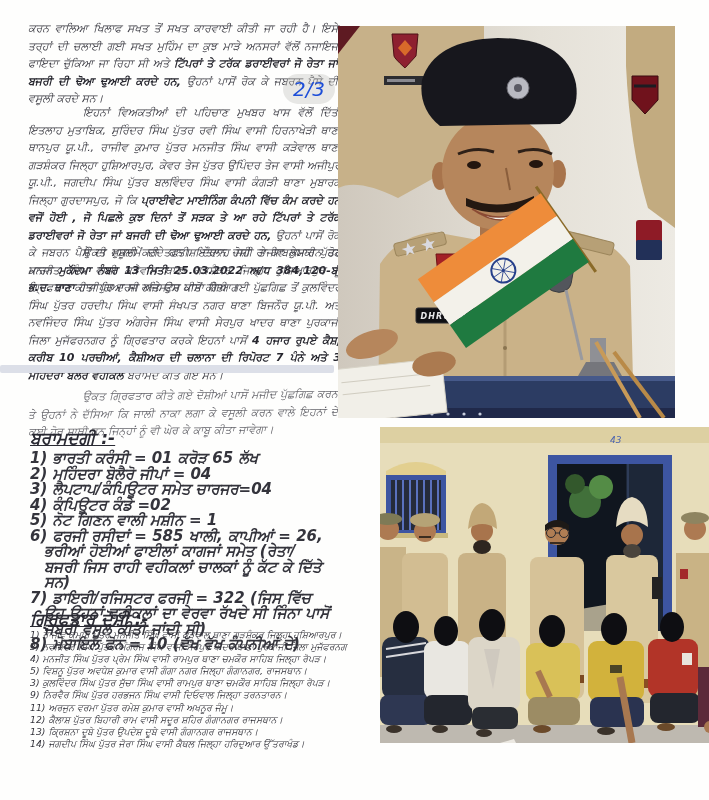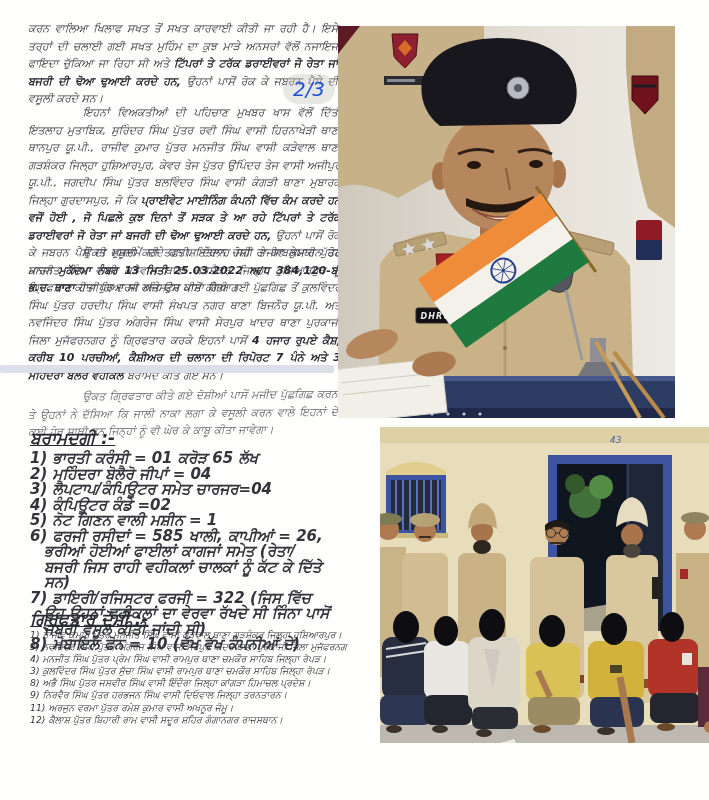--- a/index.html
+++ b/index.html
@@ -56,25 +56,27 @@
     <div class="li">6) ਫਰਜੀ ਰਸੀਦਾਂ = 585 ਖਾਲੀ, ਕਾਪੀਆਂ = 26, ਭਰੀਆਂ ਹੋਈਆਂ ਫਾਈਲਾਂ ਕਾਗਜਾਂ ਸਮੇਤ (ਰੇਤਾ/ ਬਜਰੀ ਜਿਸ ਰਾਹੀ ਵਹੀਕਲਾਂ ਚਾਲਕਾਂ ਨੂੰ ਕੱਟ ਕੇ ਦਿੱਤੇ ਸਨ)</div>
     <div class="li">7) ਡਾਇਰੀ/ਰਜਿਸਟਰ ਫਰਜੀ = 322 (ਜਿਸ ਵਿੱਚ ਉਹ ਉਹਨਾਂ ਵਹੀਕਲਾਂ ਦਾ ਵੇਰਵਾ ਰੱਖਦੇ ਸੀ ਜਿੰਨਾ ਪਾਸੋਂ ਜਬਰੀ ਵਸੂਲ ਕੀਤੀ ਜਾਂਦੀ ਸੀ)</div>
     <div class="li">8) ਮੋਬਾਇਲ ਫੋਨ = 10 (ਵੱਖ ਵੱਖ ਕੰਪਨੀਆਂ ਦੇ)</div>
   </div>
 
   <div class="sec-head" id="arr-head">ਗ੍ਰਿਫਤਾਰ ਦੋਸ਼ੀ :-</div>
   <div class="arr-list">
     <div class="li">1) ਰਾਜੀਵ ਕੁਮਾਰ ਪੁੱਤਰ ਮਨਜੀਤ ਸਿੰਘ ਵਾਸੀ ਕੜੇਵਾਲ ਥਾਣਾ ਗੜਸ਼ੰਕਰ ਜਿਲ੍ਹਾ ਹੁਸ਼ਿਆਰਪੁਰ।</div>
     <div class="li">3) ਨਵਜਿੰਦਰ ਸਿੰਘ ਪੁੱਤਰ ਅੰਗਰੇਜ ਸਿੰਘ ਵਾਸੀ ਸੇਰਪੁਰ ਖਾਦਰ ਥਾਣਾ ਪੁਰਕਾਜੀ ਜਿਲਾ ਮੁਜੱਫਰਨਗਰ।</div>
     <div class="li">4) ਮਨਜੀਤ ਸਿੰਘ ਪੁੱਤਰ ਪ੍ਰੇਮ ਸਿੰਘ ਵਾਸੀ ਰਾਮਪੁਰ ਥਾਣਾ ਚਮਕੌਰ ਸਾਹਿਬ ਜਿਲ੍ਹਾ ਰੋਪੜ।</div>
+    <div class="li">5) ਵਿਸ਼ਨੂ ਪੁੱਤਰ ਅਵਧੇਸ਼ ਕੁਮਾਰ ਵਾਸੀ ਗੰਗਾ ਨਗਰ ਜਿਲ੍ਹਾ ਗੰਗਾਨਗਰ, ਰਾਜਸਥਾਨ।</div>
     <div class="li">3) ਕੁਲਵਿੰਦਰ ਸਿੰਘ ਪੁੱਤਰ ਸੁੱਚਾ ਸਿੰਘ ਵਾਸੀ ਰਾਮਪੁਰ ਥਾਣਾ ਚਮਕੌਰ ਸਾਹਿਬ ਜਿਲ੍ਹਾ ਰੋਪੜ।</div>
-    <div class="li">8) ਅਭੈ ਸਿੰਘ ਪੁੱਤਰ ਜਸਵੀਰ ਸਿੰਘ ਵਾਸੀ ਇੰਦੌਰਾ ਜਿਲ੍ਹਾ ਕਾਂਗੜਾ ਹਿਮਾਚਲ ਪ੍ਰਦੇਸ਼।</div>
     <div class="li">9) ਨਿਰਵੈਰ ਸਿੰਘ ਪੁੱਤਰ ਹਰਭਜਨ ਸਿੰਘ ਵਾਸੀ ਦਿਓਵਾਲ ਜਿਲ੍ਹਾ ਤਰਨਤਾਰਨ।</div>
     <div class="li">11) ਅਰਜੁਨ ਵਰਮਾ ਪੁੱਤਰ ਰਮੇਸ਼ ਕੁਮਾਰ ਵਾਸੀ ਅਖਨੂਰ ਜੰਮੂ।</div>
     <div class="li">12) ਕੈਲਾਸ਼ ਪੁੱਤਰ ਬਿਹਾਰੀ ਰਾਮ ਵਾਸੀ ਸਦੂਰ ਸ਼ਹਿਰ ਗੰਗਾਨਗਰ ਰਾਜਸਥਾਨ।</div>
+    <div class="li">13) ਕ੍ਰਿਸ਼ਨਾ ਦੂਬੇ ਪੁੱਤਰ ਉਪਦੇਸ਼ ਦੂਬੇ ਵਾਸੀ ਗੰਗਾਨਗਰ ਰਾਜਸਥਾਨ।</div>
+    <div class="li">14) ਜਗਦੀਪ ਸਿੰਘ ਪੁੱਤਰ ਜੋਰਾ ਸਿੰਘ ਵਾਸੀ ਕੈਥਲ ਜਿਲ੍ਹਾ ਹਰਿਦੁਆਰ ਉੱਤਰਾਖੰਡ।</div>
   </div>
 
   <div class="photo" id="photo1">
     <svg width="337" height="392" viewBox="0 0 337 392">
       <defs>
         <linearGradient id="wallg" x1="0" y1="0" x2="1" y2="0">
           <stop offset="0" stop-color="#cfc8bd"></stop>
             <stop offset="0.6" stop-color="#e5e1d8"></stop>
             <stop offset="1" stop-color="#edeae3"></stop>
         </linearGradient>

